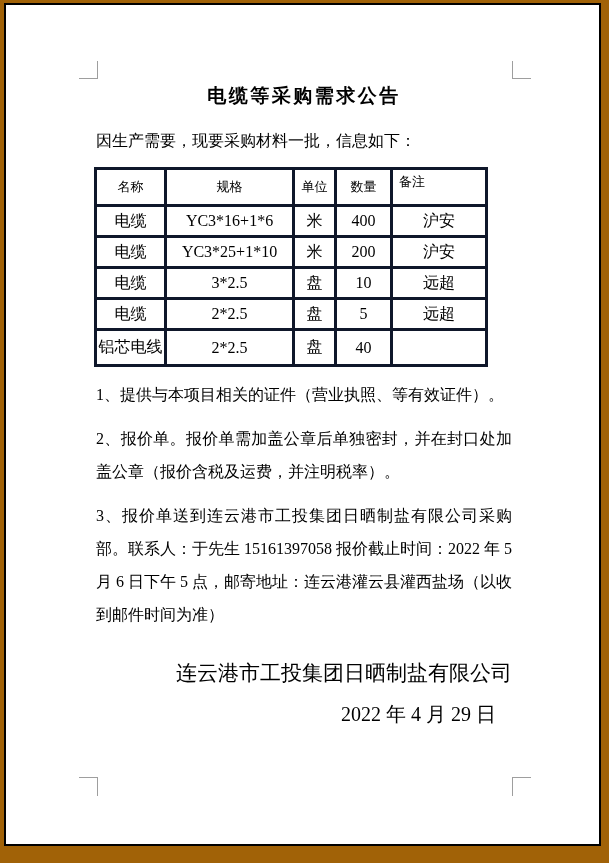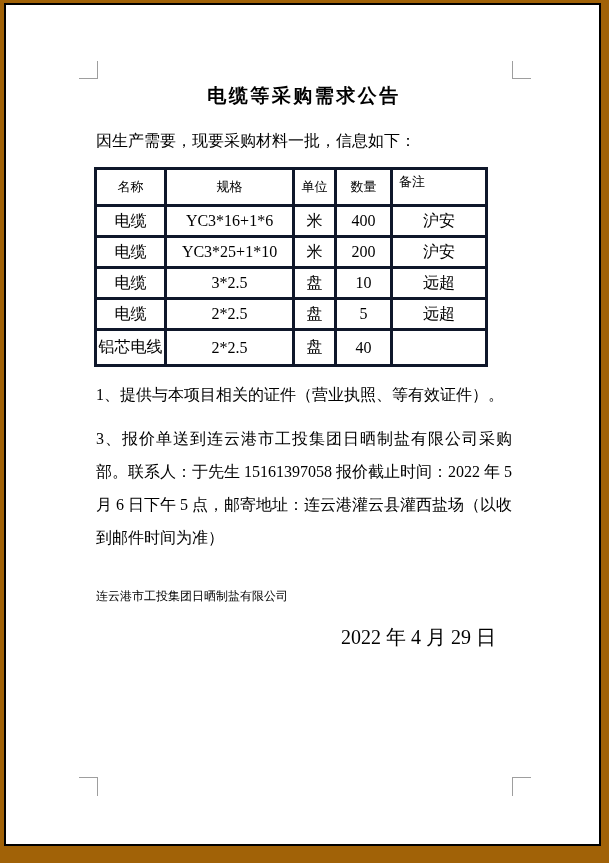--- a/index.html
+++ b/index.html
@@ -82,23 +82,23 @@
   .para {
     margin: 11px 0 0 0;
     font-size: 16px;
     line-height: 33px;
     text-align: justify;
   }
   .para.first { margin-top: 12px; }
   .para.item3 { }
   .sig-company {
     margin: 26px 0 0 0;
-    font-size: 12px;
+    font-size: 21px;
     line-height: 33px;
-    text-align: left;
+    text-align: right;
   }
   .sig-date {
     margin: 8px;
     font-size: 20px;
     line-height: 33px;
     text-align: right;
     padding-right: 8px;
   }
 </style>
 </head>
@@ -167,18 +167,19 @@
           <td>铝芯电线</td>
           <td>2*2.5</td>
           <td>盘</td>
           <td>40</td>
           <td></td>
         </tr>
       </tbody>
     </table>
 
     <p class="para">1、提供与本项目相关的证件（营业执照、等有效证件）。</p>
+    <p class="para">2、报价单。报价单需加盖公章后单独密封，并在封口处加盖公章（报价含税及运费，并注明税率）。</p>
     <p class="para item3">3、报价单送到连云港市工投集团日晒制盐有限公司采购部。联系人：于先生 15161397058 报价截止时间：2022 年 5 月 6 日下午 5 点，邮寄地址：连云港灌云县灌西盐场（以收到邮件时间为准）</p>
 
     <p class="sig-company">连云港市工投集团日晒制盐有限公司</p>
     <p class="sig-date">2022 年 4 月 29 日</p>
   </div>
 </div>
 
 </body></html>

